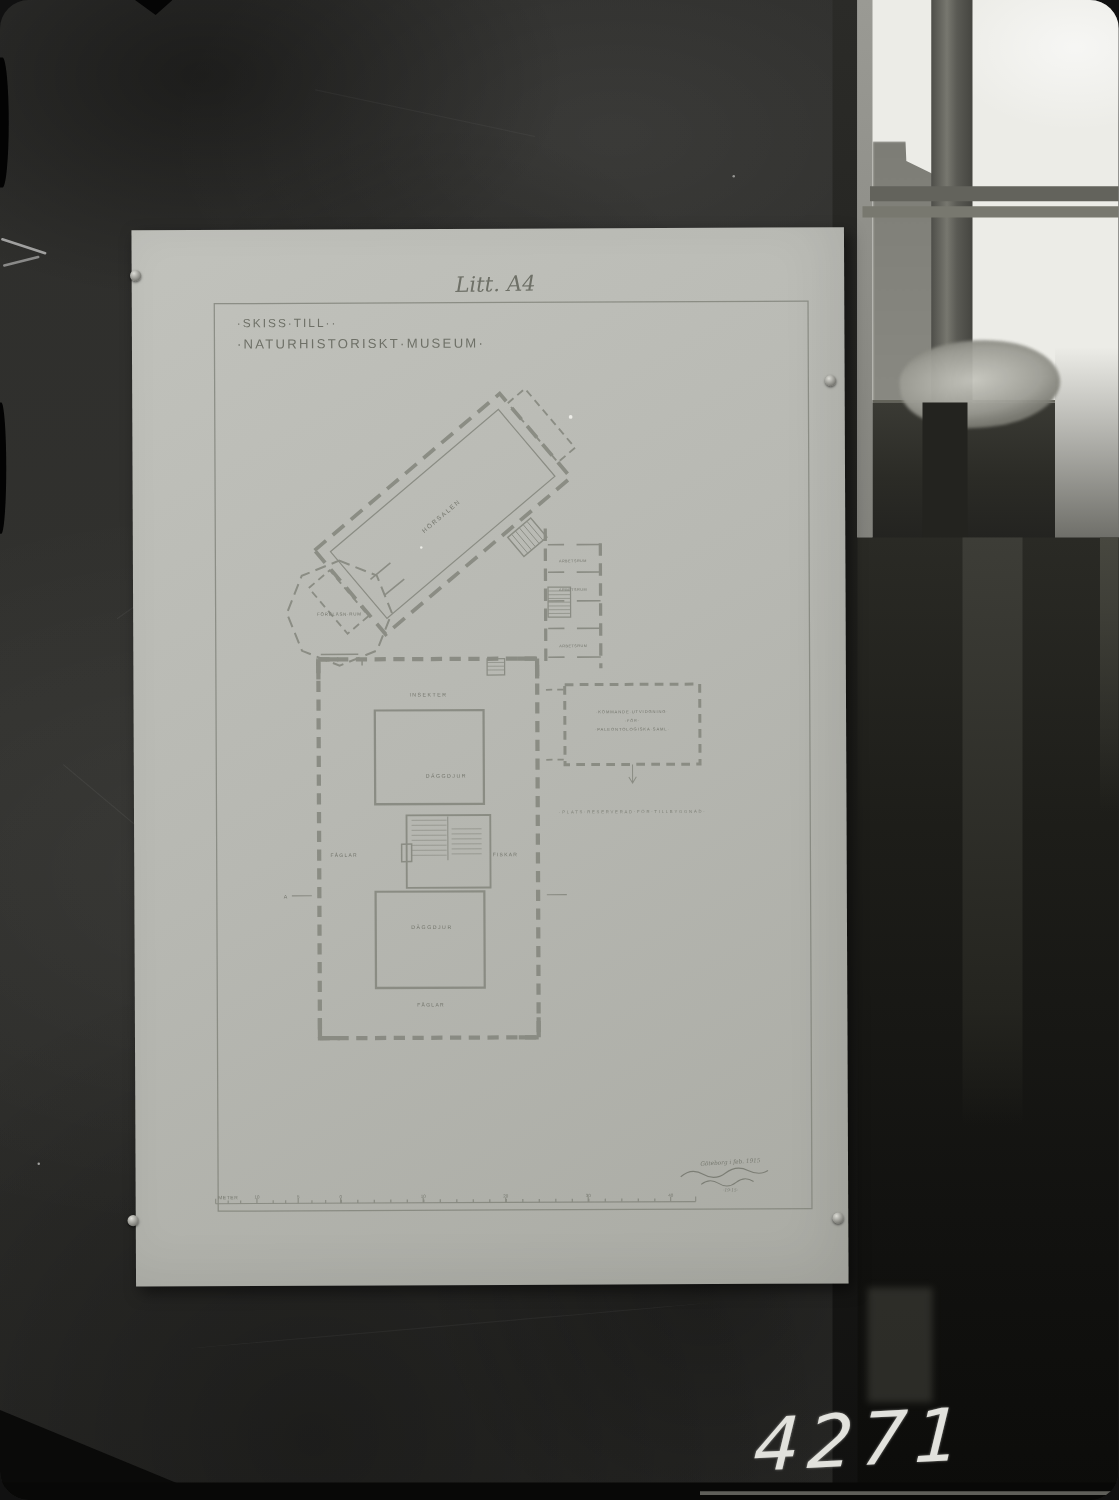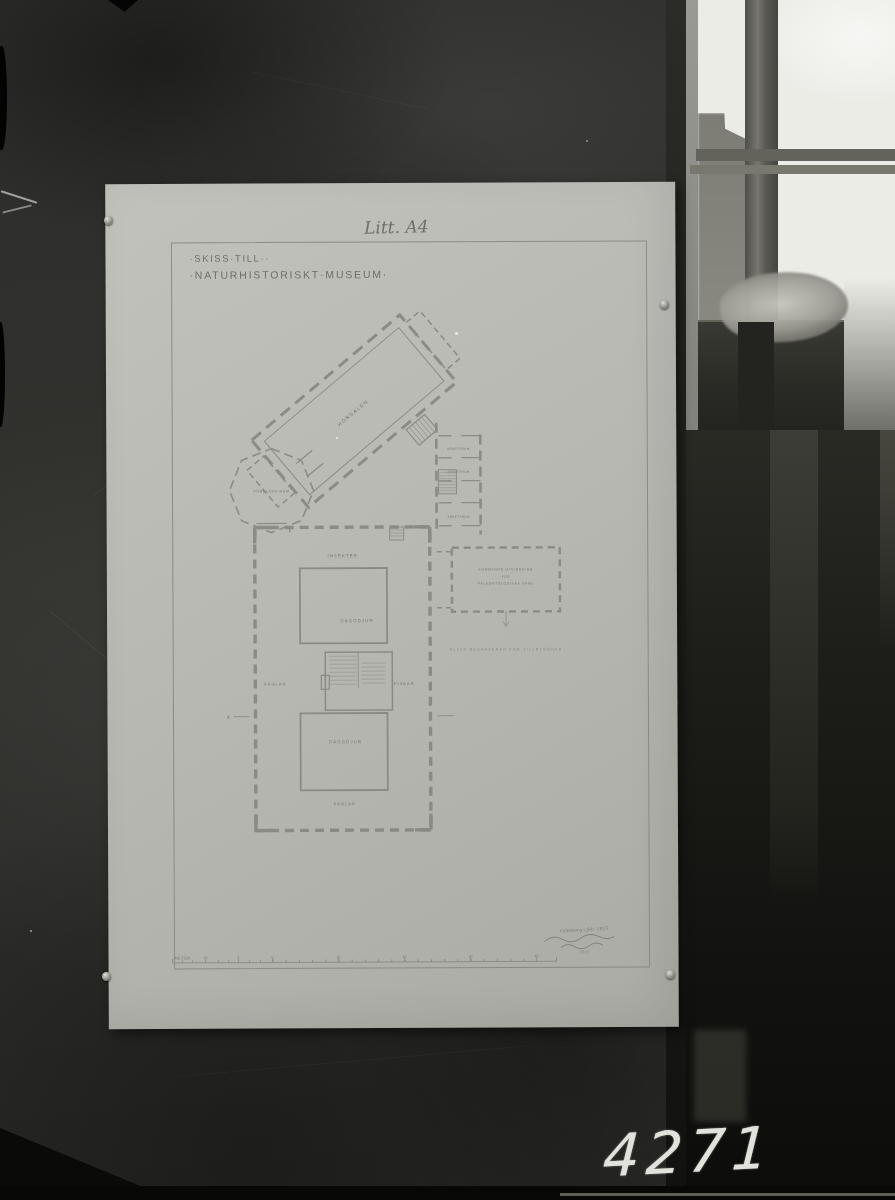--- a/index.html
+++ b/index.html
@@ -1,17 +1,17 @@
 <!DOCTYPE html>
 <html><head>
 <meta charset="utf-8">
 <style>
   html,body{margin:0;padding:0;background:#111;}
   #photo{position:relative;width:895px;height:1200px;overflow:hidden;
-         font-family:"Liberation Sans",sans-serif;}
+         font-family:"Liberation Sans",sans-serif;border-radius:23px;}
   .abs{position:absolute;}
   
   #board{left:0;top:0;width:895px;height:1200px;
     background-image:
       radial-gradient(420px 260px at 18% 5%, rgba(0,0,0,.38), transparent 70%),
       radial-gradient(520px 300px at 55% 9%, rgba(255,255,255,.055), transparent 70%),
       radial-gradient(300px 220px at 40% 21%, rgba(0,0,0,.20), transparent 70%),
       radial-gradient(620px 420px at 18% 58%, rgba(255,255,255,.045), transparent 70%),
       radial-gradient(560px 520px at 28% 96%, rgba(0,0,0,.28), transparent 75%),
       radial-gradient(300px 300px at 63% 85%, rgba(0,0,0,.25), transparent 75%),

